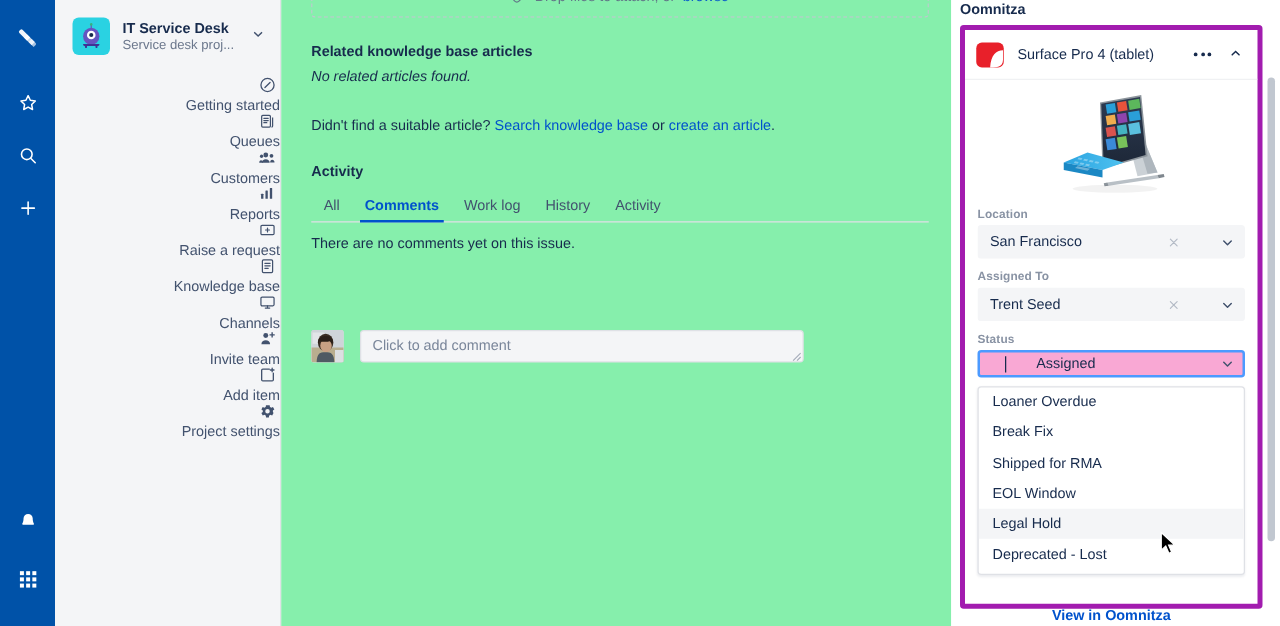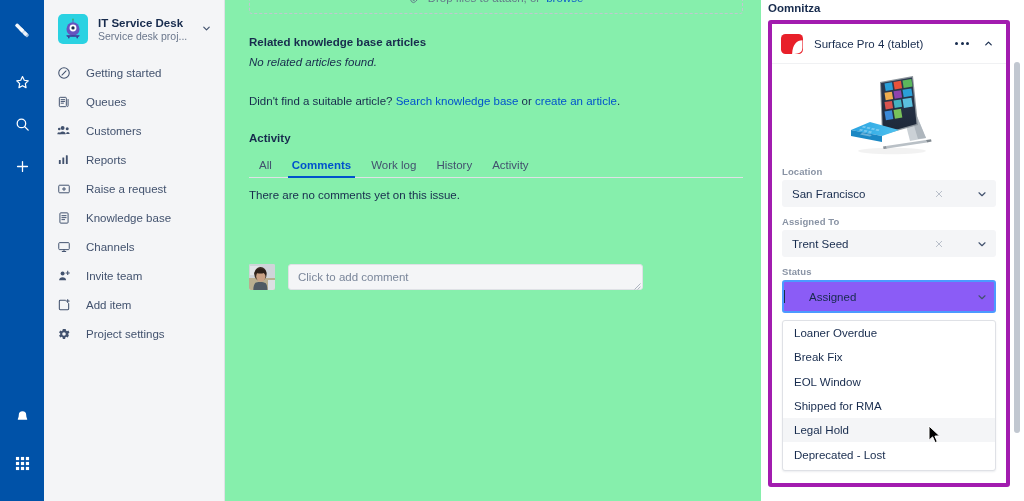--- a/index.html
+++ b/index.html
@@ -54,22 +54,22 @@
     font-size:11.5px; font-weight:bold; color:#172b4d; line-height:14px;
     white-space:nowrap; overflow:hidden; text-overflow:ellipsis;
   }
   #project-subtitle {
     font-size:10.5px; color:#6b778c; line-height:13px;
     white-space:nowrap; overflow:hidden; text-overflow:ellipsis;
   }
   #project-chevron { flex:0 0 auto; padding:0 4px; cursor:pointer; color:#42526e; }
 
   .nav-item {
-    display:flex; align-items:center;
-    height:29px; padding-left:10px; cursor:pointer;
+    display:flex; align-items:flex-end;
+    height:29px; padding-left:10px; cursor:pointer;flex-direction:column;
   }
   .nav-ico {
     width:20px; flex:0 0 20px; display:flex; align-items:center; justify-content:center;
     color:#42526e;
   }
   .nav-label {
     margin-left:12px; font-size:11.5px; color:#42526e; line-height:14px;
     white-space:nowrap;
   }
   #nav-list { margin-top:4px; }
@@ -183,21 +183,21 @@
   .field-select {
     height:27px; background:#f4f5f7; border:1px solid transparent; border-radius:3px;
     display:flex; align-items:center; padding:0 7px 0 9px; cursor:pointer;
     margin-bottom:9px;
     gap:23px;
   }
   .field-select .fval { flex:1 1 auto; font-size:11.5px; color:#172b4d; white-space:nowrap; overflow:hidden; text-overflow:ellipsis; }
   .field-select .clear-x { flex:0 0 auto; color:#b3bac5; padding:0 9px 0 4px; display:flex; }
   .field-select .chev { flex:0 0 auto; color:#42526e; display:flex; }
   .field-select.focused {
-    background:#8b5cf6; border:2px solid #4c9aff; height:33px; padding:0 6px 0 0;
+    background:#f9a8d4; border:2px solid #4c9aff; height:22px; padding:0 6px 0 20px;
     margin-bottom:7px;
   }
   .caret {
     display:inline-block; width:1px; height:13px; background:#172b4d;
     margin-right:1px; vertical-align:middle;
   }
 
   #status-dropdown {
     margin:0 10px; border:1px solid #dfe1e6; border-radius:3px;
     background:#fff; overflow:hidden; height:151px;
@@ -592,28 +592,29 @@
           <svg width="12" height="12" viewBox="0 0 24 24" fill="none" stroke="currentColor" stroke-width="2.3" stroke-linecap="round" stroke-linejoin="round">
             <path d="M6 9.5l6 6 6-6"></path>
           </svg>
         </span>
       </div>
     </div>
 
     <div id="status-dropdown">
       <div class="dd-option">Loaner Overdue</div>
       <div class="dd-option">Break Fix</div>
+      <div class="dd-option">Shipped for RMA</div>
       <div class="dd-option">EOL Window</div>
-      <div class="dd-option">Shipped for RMA</div>
       <div class="dd-option hovered">Legal Hold</div>
       <div class="dd-option">Deprecated - Lost</div>
     </div>
 
   </div>
 
   <div id="panel-scrollbar"></div>
 
+  <div id="view-in-oomnitza">View in Oomnitza</div>
 
 </div>
 
 <svg id="mouse-cursor" viewBox="0 0 13 19">
   <path d="M1 1 L1 15.2 L4.6 11.9 L7.1 17.6 L9.3 16.6 L6.9 11.1 L11.6 10.9 Z" fill="#000000" stroke="#ffffff" stroke-width="1"></path>
 </svg>
 
 </body></html>

